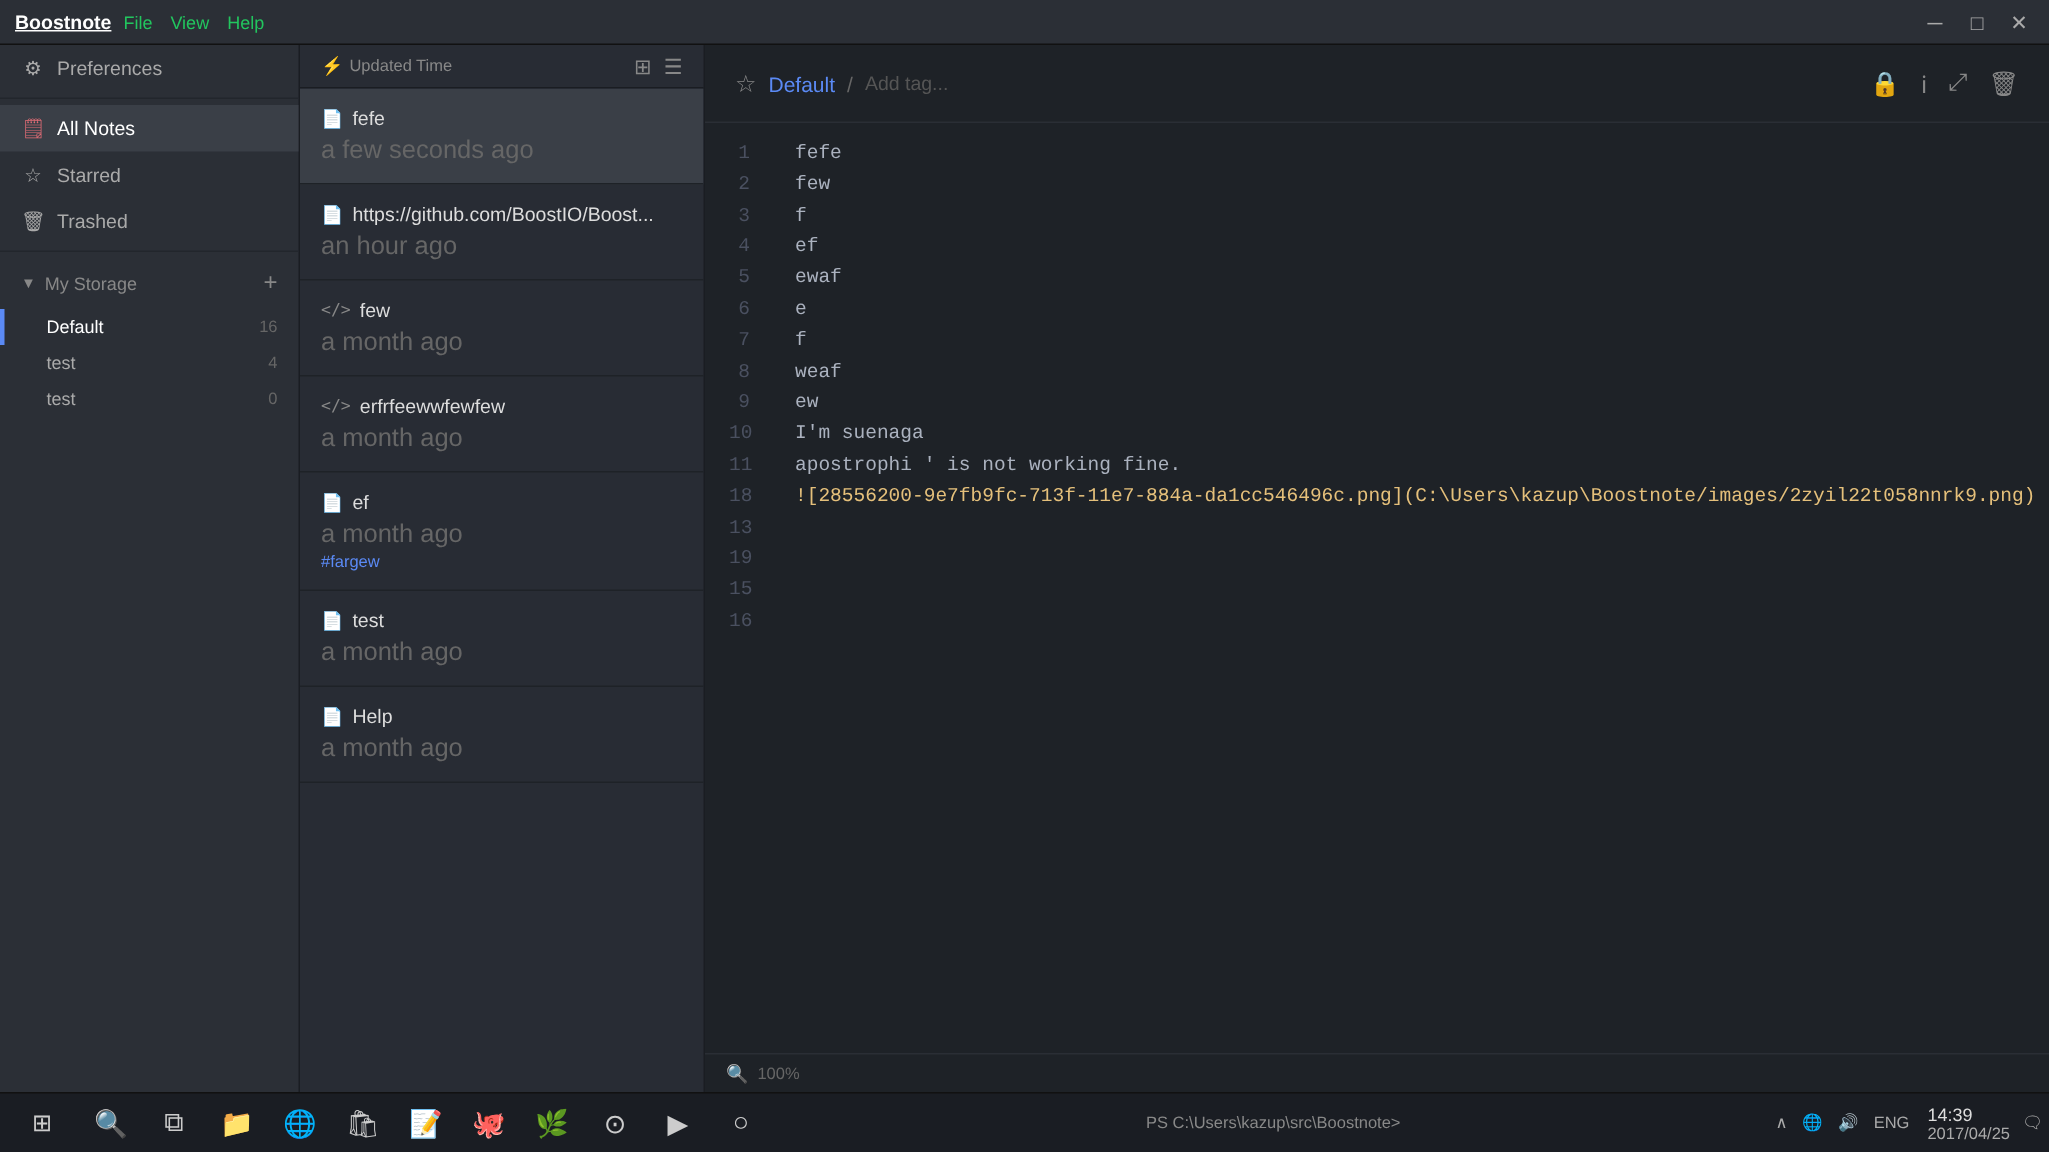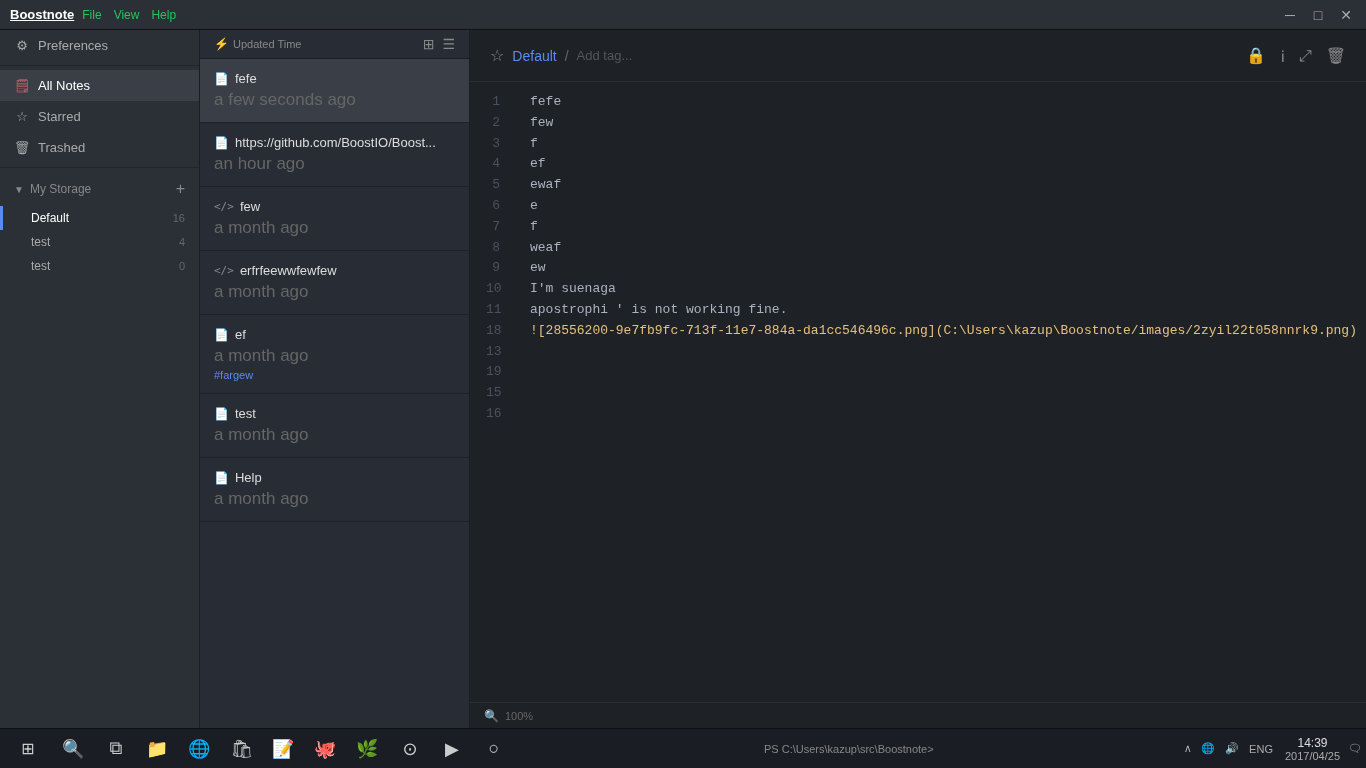--- a/index.html
+++ b/index.html
@@ -228,21 +228,21 @@
       width: 48px;
       height: 38px;
       display: flex;
       align-items: center;
       justify-content: center;
       cursor: pointer;
       background: #1a1d23;
     }
 
     .sys-tray { display: flex; align-items: center; gap: 10px; padding-right: 4px; }
-    .sys-time { text-align: center; }
+    .sys-time { text-align: left; }
     .sys-time .time { font-size: 12px; color: #ddd; display: block; }
     .sys-time .date { font-size: 11px; color: #aaa; display: block; }
   </style>
 </head>
 <body>
 
 <div id="titlebar">
   <div id="titlebar-left">
     <span id="titlebar-logo">Boostnote</span>
     <div id="titlebar-menus">

